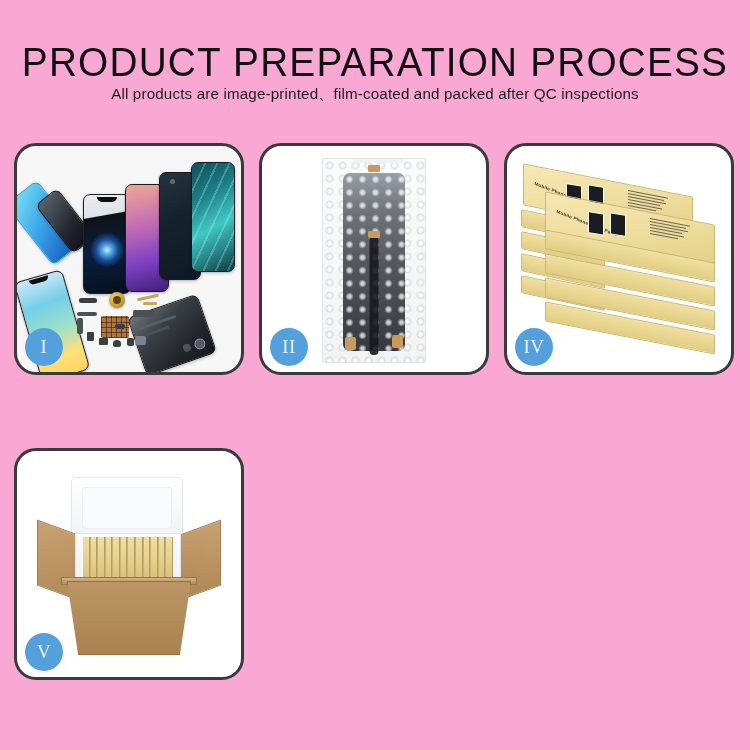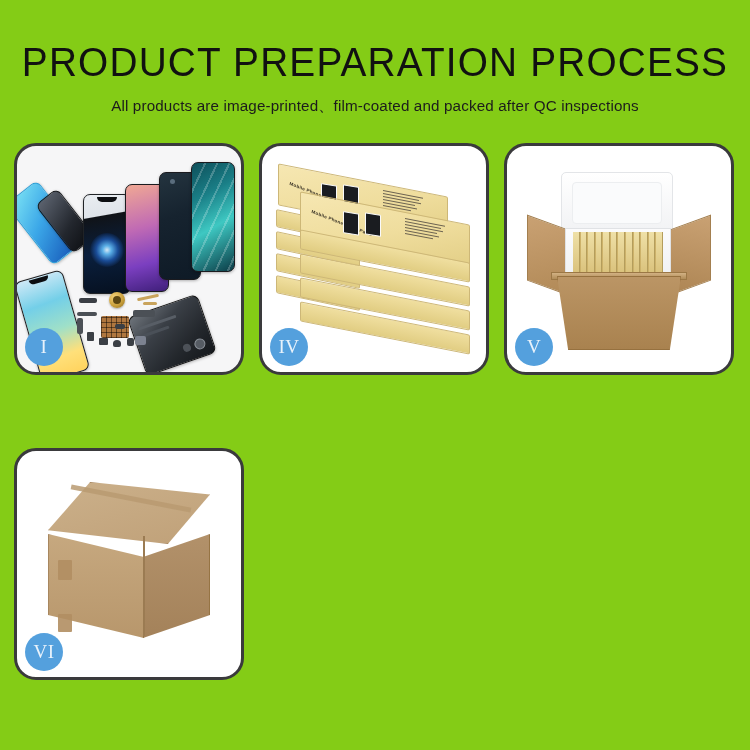--- a/index.html
+++ b/index.html
@@ -2,38 +2,38 @@
 <html><head>
 <meta charset="utf-8">
 <style>
   * { box-sizing: border-box; margin: 0; padding: 0; }
   html, body {
     width: 750px; height: 750px;
     background: #ffffff;
     font-family: "Liberation Sans", sans-serif;
     overflow: hidden;
   }
-  .page { position: relative; width: 750px; height: 750px; background: #84cc16; }
+  .page { position: relative; width: 750px; height: 750px; background: #f9a8d4; }
 
   
   .header { position: absolute; top: 0; left: 0; width: 750px; text-align: center; }
   .title {
     font-size: 40px;
     letter-spacing: 1.2px;
     font-weight: 500;
     color: #111111;
     line-height: 1;
     margin-top: 42px;
     transform: scaleX(0.97);
     font-family: "Liberation Sans", sans-serif;
   }
   .subtitle {
     font-size: 15.2px;
     color: #1c1c1c;
-    margin-top: 14px;
+    margin-top: 2px;
     letter-spacing: 0.15px;
     font-weight: 400;
   }
 
   
   .grid {
     position: absolute;
     top: 143px; left: 14px;
     width: 722px;
     display: grid;
@@ -362,20 +362,34 @@
           <div class="flex2" style="left:60px;top:172px;width:6px;height:16px;"></div>
           <div class="flex2" style="left:116px;top:164px;width:22px;height:7px;"></div>
           <div class="flex-cable" style="left:120px;top:150px;width:22px;transform:rotate(-12deg);"></div>
           <div class="flex-cable" style="left:126px;top:156px;width:14px;"></div>
           <div class="part" style="left:118px;top:190px;width:11px;height:9px;background:#7c8290;"></div>
         </div>
       </div>
       <div class="badge">I</div>
     </div>
 
+    <div class="panel">
+      <div class="panel-stage">
+        <div class="p2-bag">
+          <div class="p2-seal"></div>
+          <div class="p2-item"></div>
+          <div class="p2-tape" style="top:6px;"></div>
+          <div class="p2-tape" style="top:72px;"></div>
+          <div class="p2-cable" style="top:78px;height:118px;"></div>
+          <div class="p2-conn" style="left:22px;bottom:12px;"></div>
+          <div class="p2-conn" style="right:22px;bottom:14px;"></div>
+        </div>
+      </div>
+      <div class="badge">II</div>
+    </div>
 
 
     <div class="panel">
       <div class="panel-stage">
         <div class="p4-wrap">
 
           <div class="bx bx-side" style="left:2px;top:56px;width:84px;height:18px;transform:skewY(12deg);"></div>
           <div class="bx bx-side" style="left:2px;top:78px;width:84px;height:18px;transform:skewY(12deg);"></div>
           <div class="bx bx-side" style="left:2px;top:100px;width:84px;height:18px;transform:skewY(12deg);"></div>
           <div class="bx bx-side" style="left:2px;top:122px;width:84px;height:18px;transform:skewY(12deg);"></div>
@@ -438,29 +452,15 @@
               <i></i>
               <i></i>
           </div>
           <div class="p5-rim"></div>
           <div class="p5-body"></div>
         </div>
       </div>
       <div class="badge">V</div>
     </div>
 
-    <div class="panel">
-      <div class="panel-stage">
-        <div class="p6-wrap">
-          <div class="p6-top"></div>
-          <div class="p6-tape"></div>
-          <div class="p6-front"></div>
-          <div class="p6-right"></div>
-          <div class="p6-seam"></div>
-          <div class="p6-patch" style="left:22px;top:82px;width:14px;height:20px;"></div>
-          <div class="p6-patch" style="left:22px;top:136px;width:14px;height:18px;"></div>
-        </div>
-      </div>
-      <div class="badge">VI</div>
-    </div>
 
   </div>
 </div>
 
 </body></html>

